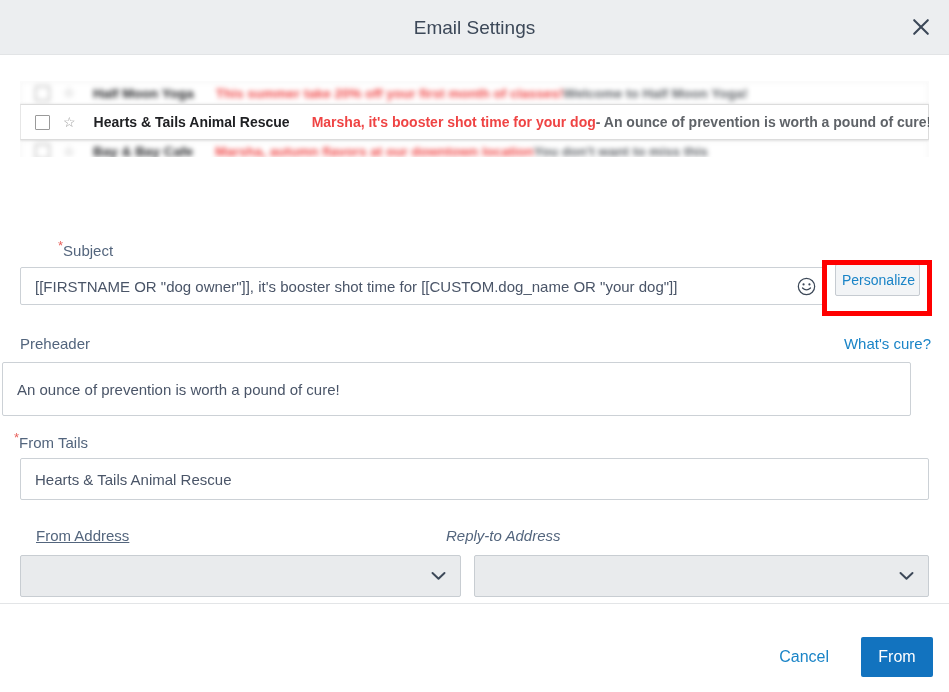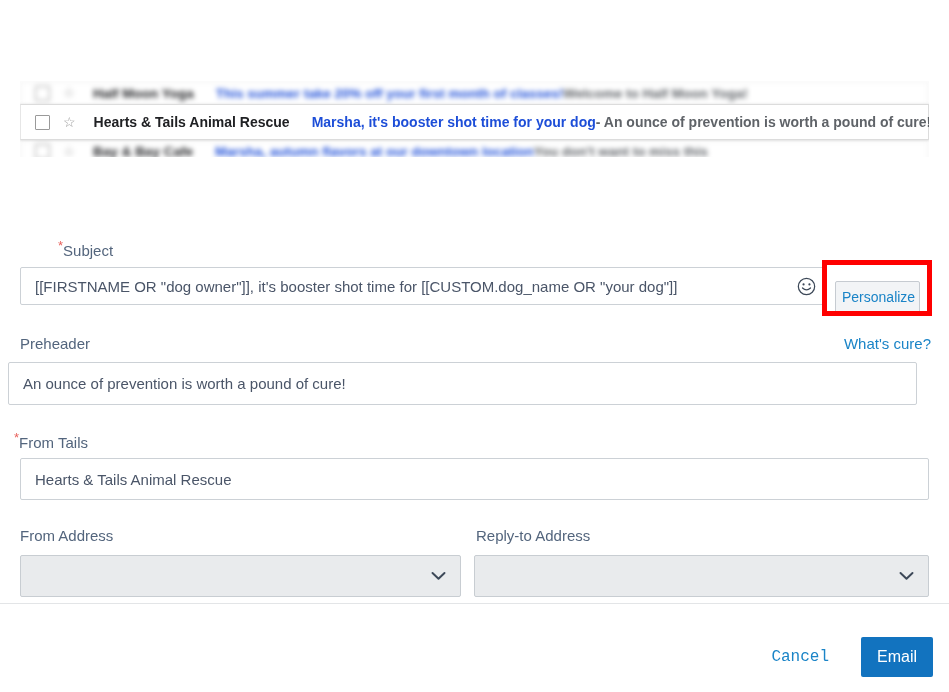--- a/index.html
+++ b/index.html
@@ -89,21 +89,21 @@
   .pv-star {
     margin-left: 13px; flex: 0 0 auto;
     color: #9a9a9a; line-height: 1;
   }
   .pv-sender {
     margin-left: 18px; flex: 0 0 auto;
     font-weight: bold; color: #202124;
   }
   .pv-subject {
     margin-left: 22px; flex: 0 0 auto;
-    font-weight: bold; color: #1d4ed8;
+    font-weight: bold; color: #ef4444;
   }
   .pv-snippet {
     flex: 0 0 auto;
     color: #5f6368; font-weight: 700;
   }
   .prev-row.blur .pv-sender,
   .prev-row.blur .pv-subject { font-weight: bold; }
 
   
   .fld-label {
@@ -154,50 +154,50 @@
   }
   #personalize-highlight {
     position: absolute; left: 822px; top: 204px;
     width: 110px; height: 56px;
     border: 5px solid #ff0000;
     background: transparent;
     z-index: 5;
     pointer-events: none;
   }
   #personalize-btn {
-    position: absolute; left: 835px; top: 225px;
+    position: absolute; left: 835px; top: 208px;
     width: 85px; height: 32px;
     border: 1px solid #c6cbd1;
     border-radius: 2px;
     background: #f2f4f6;
     color: #1a84c7;
     font-size: 14px;
     font-family: "Liberation Sans", sans-serif;
     cursor: pointer;
     z-index: 4;
   }
 
   
   #preheader-label { left: 20px; top: 279px; text-align: right; }
   #whats-this { right: 18px; top: 279px; }
   #preheader-input {
-    left: 8px; top: 306px;
-    width: 909px; height: 43px;
+    left: 2px; top: 306px;
+    width: 909px; height: 54px;
   }
 
   
   #fromname-label { left: 14px; top: 375px; }
   #fromname-input {
     left: 20px; top: 402px;
     width: 909px; height: 42px;
   }
 
   
-  #fromaddr-label { left: 20px; top: 471px; }
-  #replyaddr-label { left: 476px; top: 471px; }
+  #fromaddr-label { left: 36px; top: 471px; text-decoration: underline; }
+  #replyaddr-label { left: 446px; top: 471px; font-style: italic; }
   .sel-box {
     position: absolute;
     height: 42px;
     border: 1px solid #c8cdd2;
     border-radius: 2px;
     background: #e9ebed;
     cursor: pointer;
   }
   #fromaddr-select { left: 20px; top: 499px; width: 441px; }
   #replyaddr-select { left: 474px; top: 499px; width: 455px; }
@@ -219,40 +219,48 @@
     position: absolute; left: 0; bottom: 0;
     width: 949px; height: 89px;
     background: #ffffff;
     border-top: 1px solid #e3e5e7;
   }
   #cancel-button {
     position: absolute; right: 120px; top: 44px;
     color: #1a84c7;
     font-size: 16px;
     background: none; border: none;
-    font-family: Liberation Mono, monospace;
+    font-family: Liberation Sans, sans-serif;
     cursor: pointer;
     padding: 0;
   }
   #save-button {
     position: absolute; right: 16px; top: 33px;
     width: 72px; height: 40px;
     background: #1273bf;
     color: #ffffff;
     border: none; border-radius: 2px;
     font-size: 16px;
     font-family: "Liberation Sans", sans-serif;
     cursor: pointer;
   }
 </style>
 </head>
 <body>
 
 <div id="dialog">
 
+  <div class="dlg-header">
+    <div class="dlg-title">Email Settings</div>
+    <div class="close-btn">
+      <svg width="20" height="20" viewBox="0 0 20 20" aria-hidden="true">
+        <path d="M3.2 3.2 L16.8 16.8 M16.8 3.2 L3.2 16.8" stroke="#3c4858" stroke-width="2.1" stroke-linecap="round"></path>
+      </svg>
+    </div>
+  </div>
 
   <div class="dlg-body">
 
     <div class="preview-wrap">
 
       <div class="prev-row blur">
         <span class="pv-check"></span>
         <span class="pv-star">☆</span>
         <span class="pv-sender">Half Moon Yoga</span>
         <span class="pv-subject">This summer take 20% off your first month of classes!</span>
@@ -330,16 +338,16 @@
           <circle cx="7" cy="7" r="7" fill="#1a6fb5"></circle>
           <path d="M7 3.1 V10.9 M3.1 7 H10.9" stroke="#ffffff" stroke-width="2" stroke-linecap="round"></path>
         </svg>
       </span>
     </div>
 
   </div>
 
   <div class="dlg-footer">
     <button id="cancel-button">Cancel</button>
-    <button id="save-button">Email</button>
+    <button id="save-button">From</button>
   </div>
 
 </div>
 
 </body></html>

